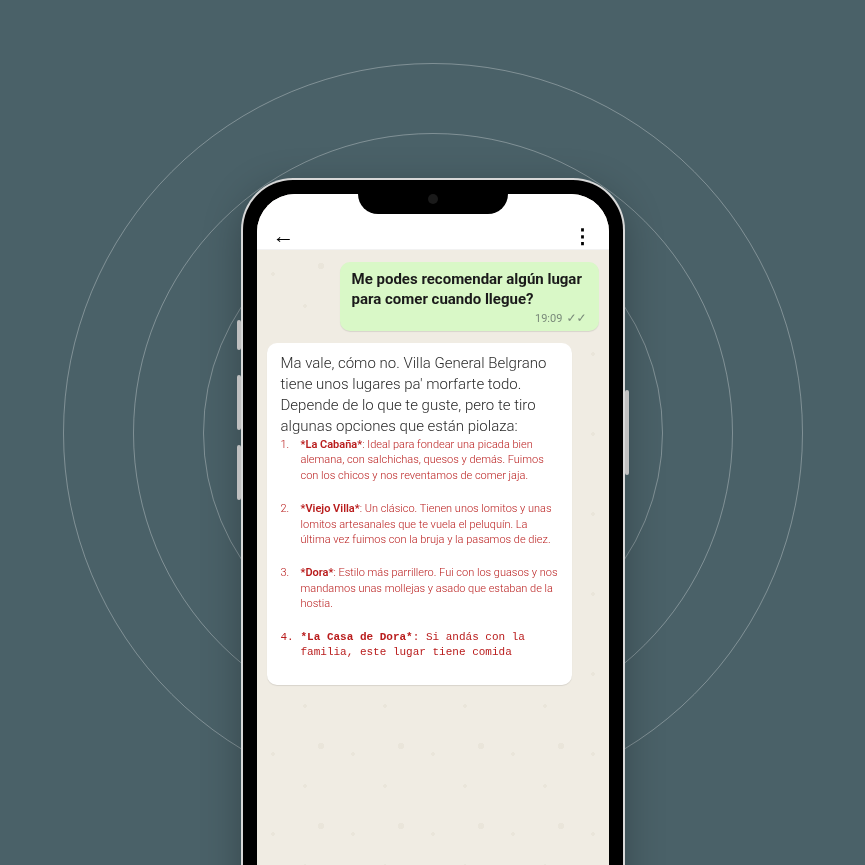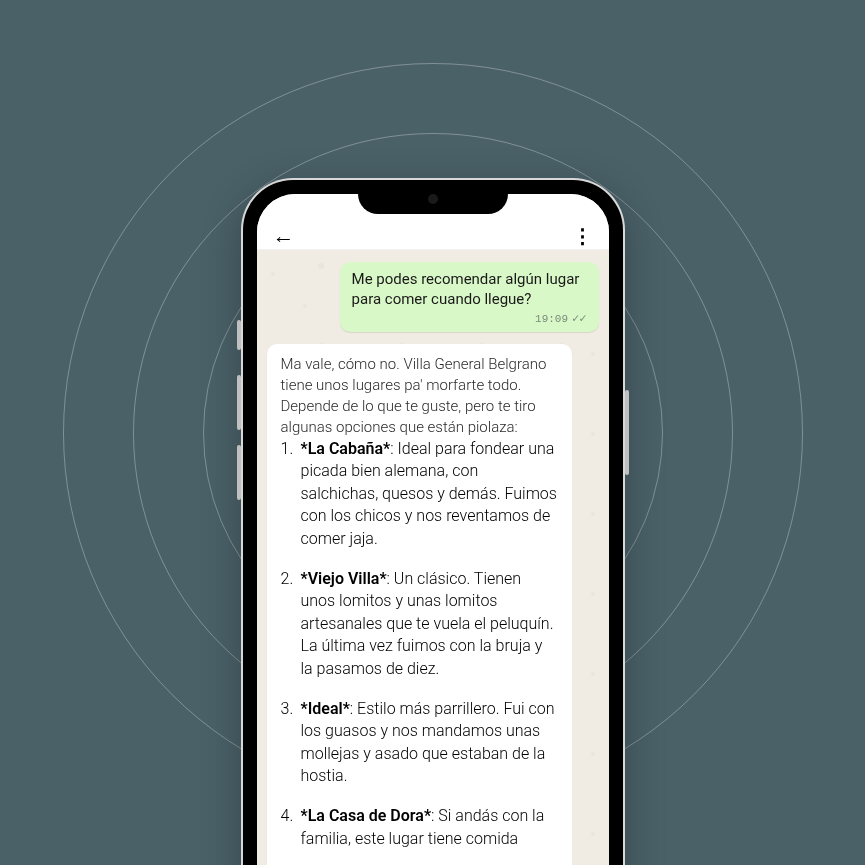--- a/index.html
+++ b/index.html
@@ -178,30 +178,29 @@
       margin-left: auto;
       margin-bottom: 12px;
       position: relative;
       box-shadow: 0 1px 1px rgba(0,0,0,0.1);
     }
 
     .message-sent-text {
       font-size: 15px;
       color: #1a1a1a;
       line-height: 1.3;
-      font-weight: 400;
+      font-weight: 700;
     }
 
     .message-meta {
       display: flex;
       align-items: center;
       justify-content: flex-end;
       gap: 4px;
       margin-top: 2px;
-      font-family: Liberation Mono, monospace;
     }
 
     .message-time {
       font-size: 11px;
       color: #7a8a7a;
     }
 
     .message-checks {
       color: #7a8a7a;
       font-size: 12px;
@@ -224,38 +223,39 @@
       margin-bottom: 0;
     }
 
     .recommendation-list {
       list-style: none;
       counter-reset: item;
     }
 
     .recommendation-item {
       counter-increment: item;
-      font-size: 16px;
-      color: #000000;
+      font-size: 11px;
+      color: #b91c1c;
       line-height: 1.4;
       font-weight: 300;
       margin-bottom: 18px;
       padding-left: 20px;
       position: relative;
     }
 
     .recommendation-item::before {
       content: counter(item) ".";
       position: absolute;
       left: 0;
       top: 0;
     }
 
     .recommendation-item:last-child {
       margin-bottom: 15px;
+      font-family: Liberation Mono, monospace;
     }
 
     .place-name {
       font-weight: 600;
     }
   </style>
 </head>
 <body>
 
 <div class="rings">
@@ -295,21 +295,21 @@
           <div class="message-received">
             <div class="message-received-intro">Ma vale, cómo no. Villa General Belgrano tiene unos lugares pa' morfarte todo. Depende de lo que te guste, pero te tiro algunas opciones que están piolaza:</div>
             <ol class="recommendation-list">
               <li class="recommendation-item">
                 <span class="place-name">*La Cabaña*</span><span>: Ideal para fondear una picada bien alemana, con salchichas, quesos y demás. Fuimos con los chicos y nos reventamos de comer jaja.</span>
               </li>
               <li class="recommendation-item">
                 <span class="place-name">*Viejo Villa*</span><span>: Un clásico. Tienen unos lomitos y unas lomitos artesanales que te vuela el peluquín. La última vez fuimos con la bruja y la pasamos de diez.</span>
               </li>
               <li class="recommendation-item">
-                <span class="place-name">*Ideal*</span><span>: Estilo más parrillero. Fui con los guasos y nos mandamos unas mollejas y asado que estaban de la hostia.</span>
+                <span class="place-name">*Dora*</span><span>: Estilo más parrillero. Fui con los guasos y nos mandamos unas mollejas y asado que estaban de la hostia.</span>
               </li>
               <li class="recommendation-item">
                 <span class="place-name">*La Casa de Dora*</span><span>: Si andás con la familia, este lugar tiene comida</span>
               </li>
             </ol>
           </div>
 
         </div>
       </div>
     </div>

